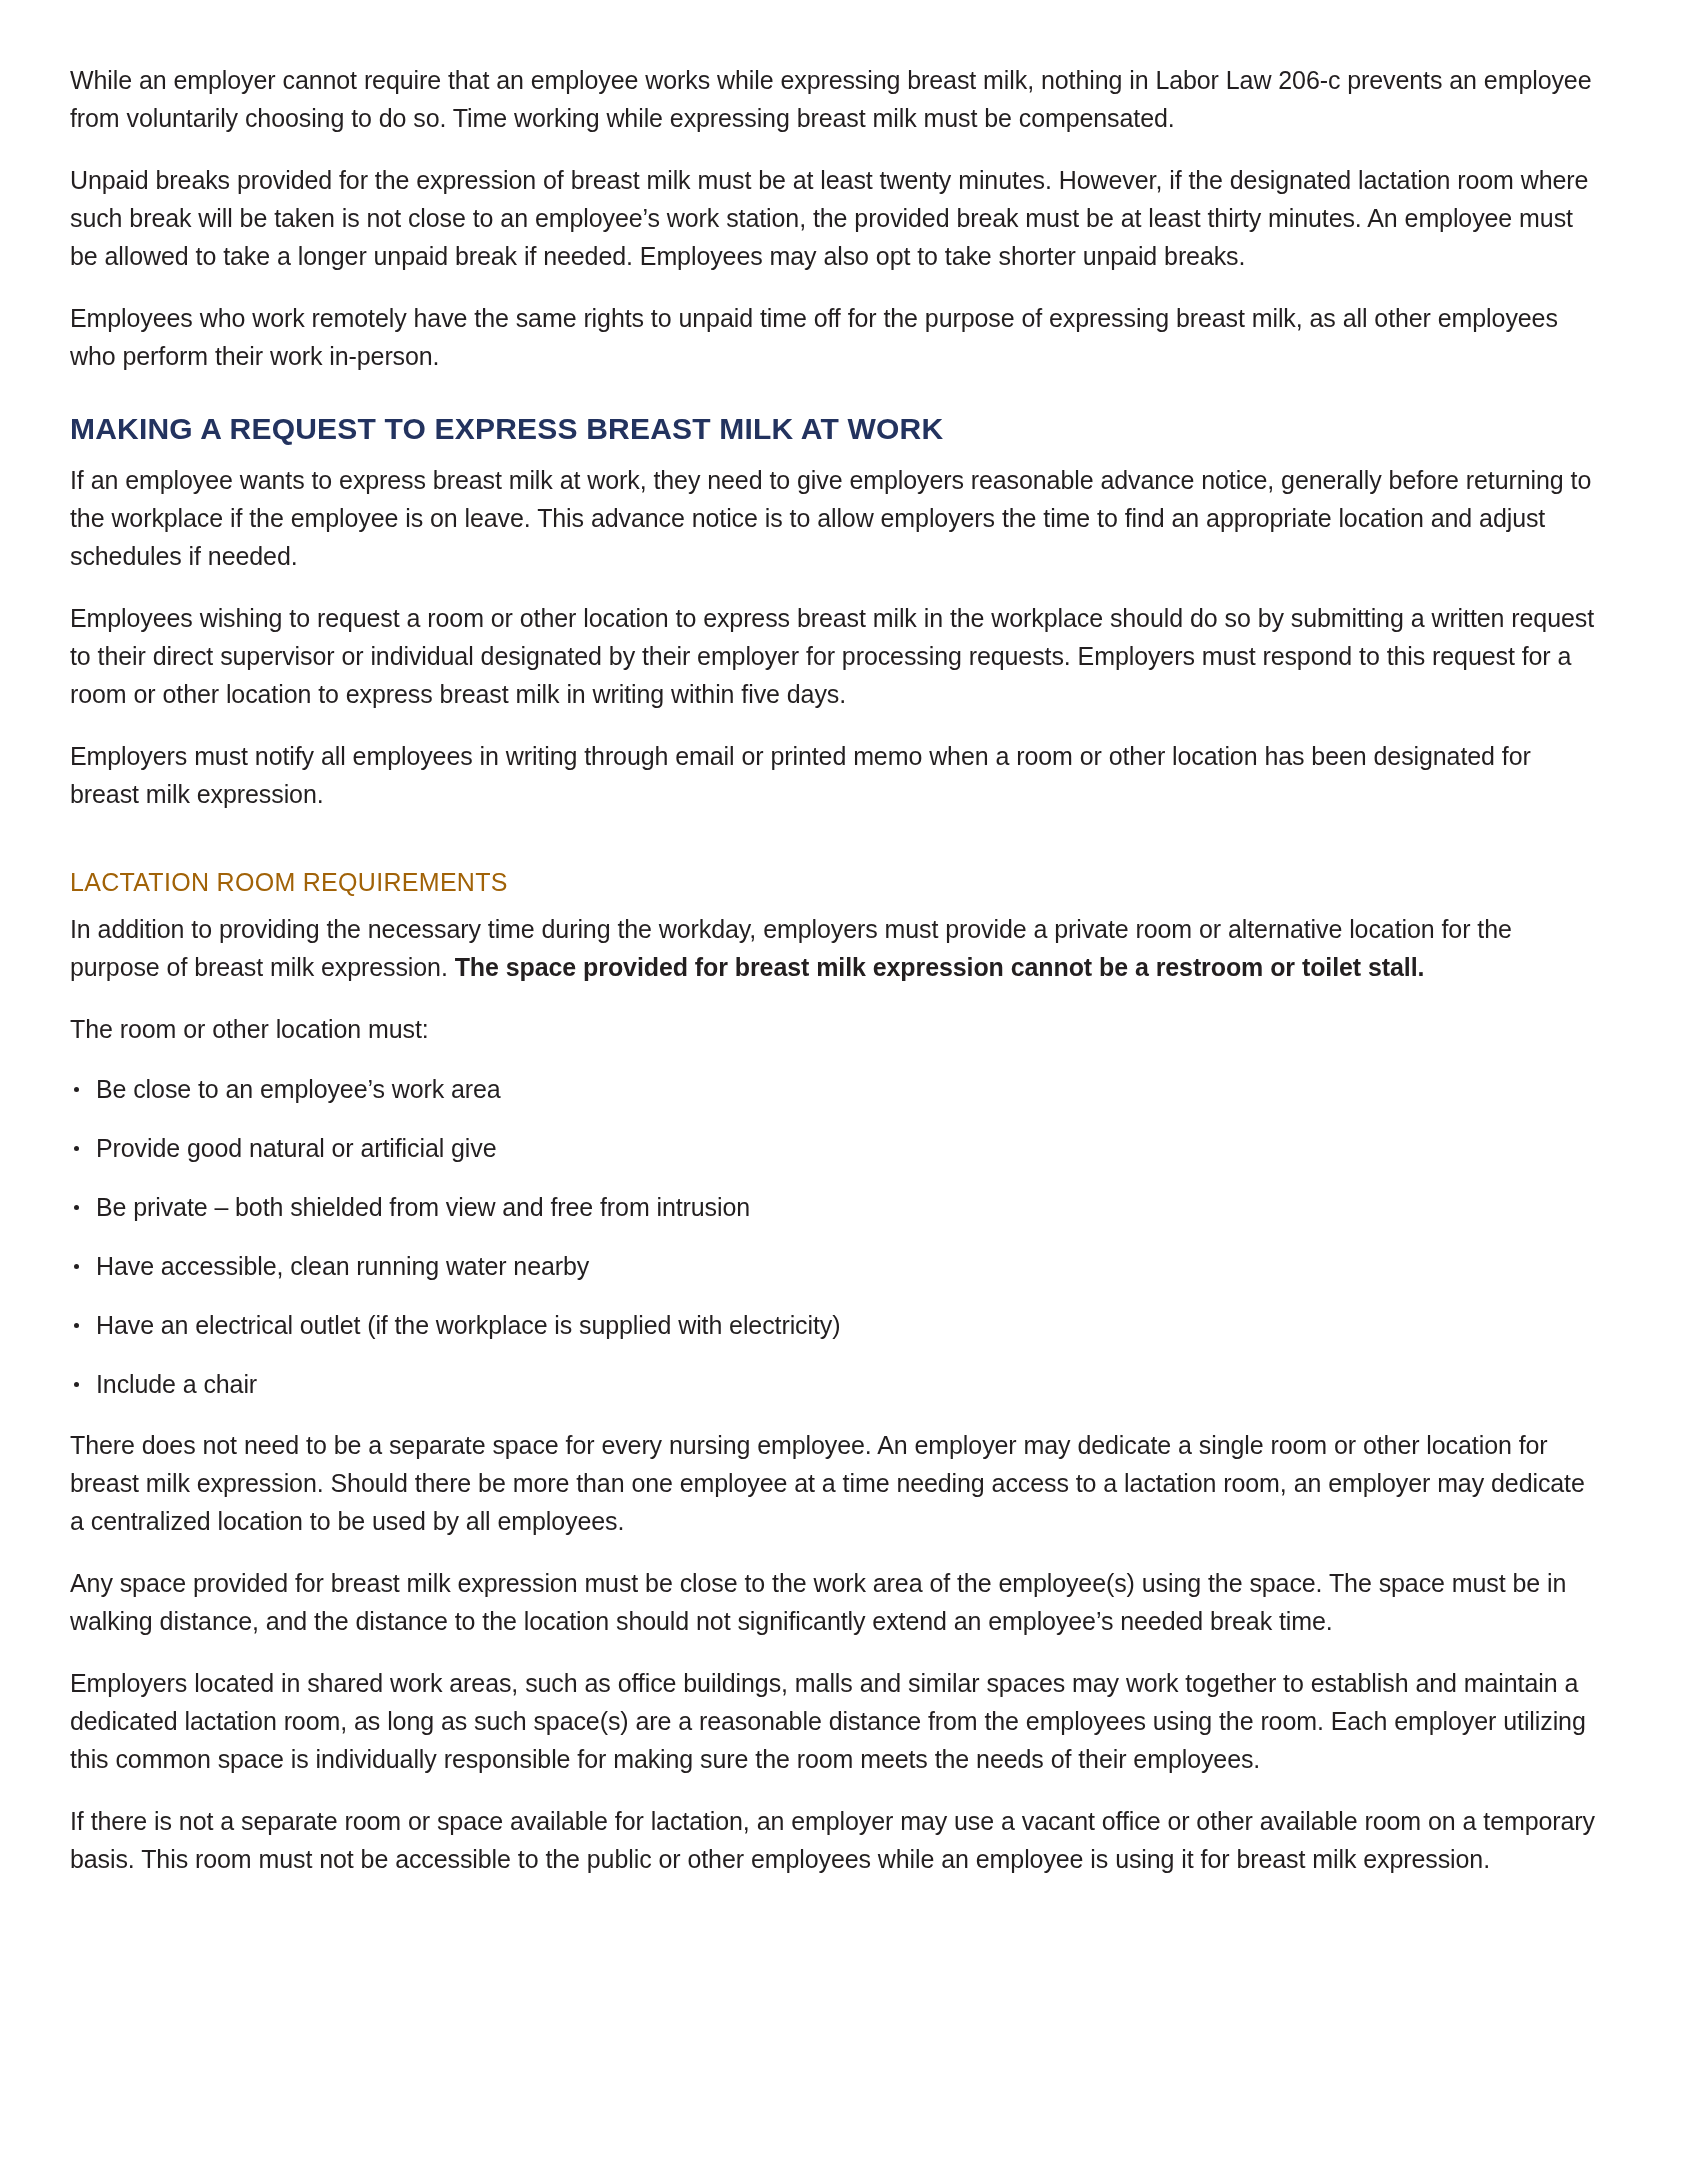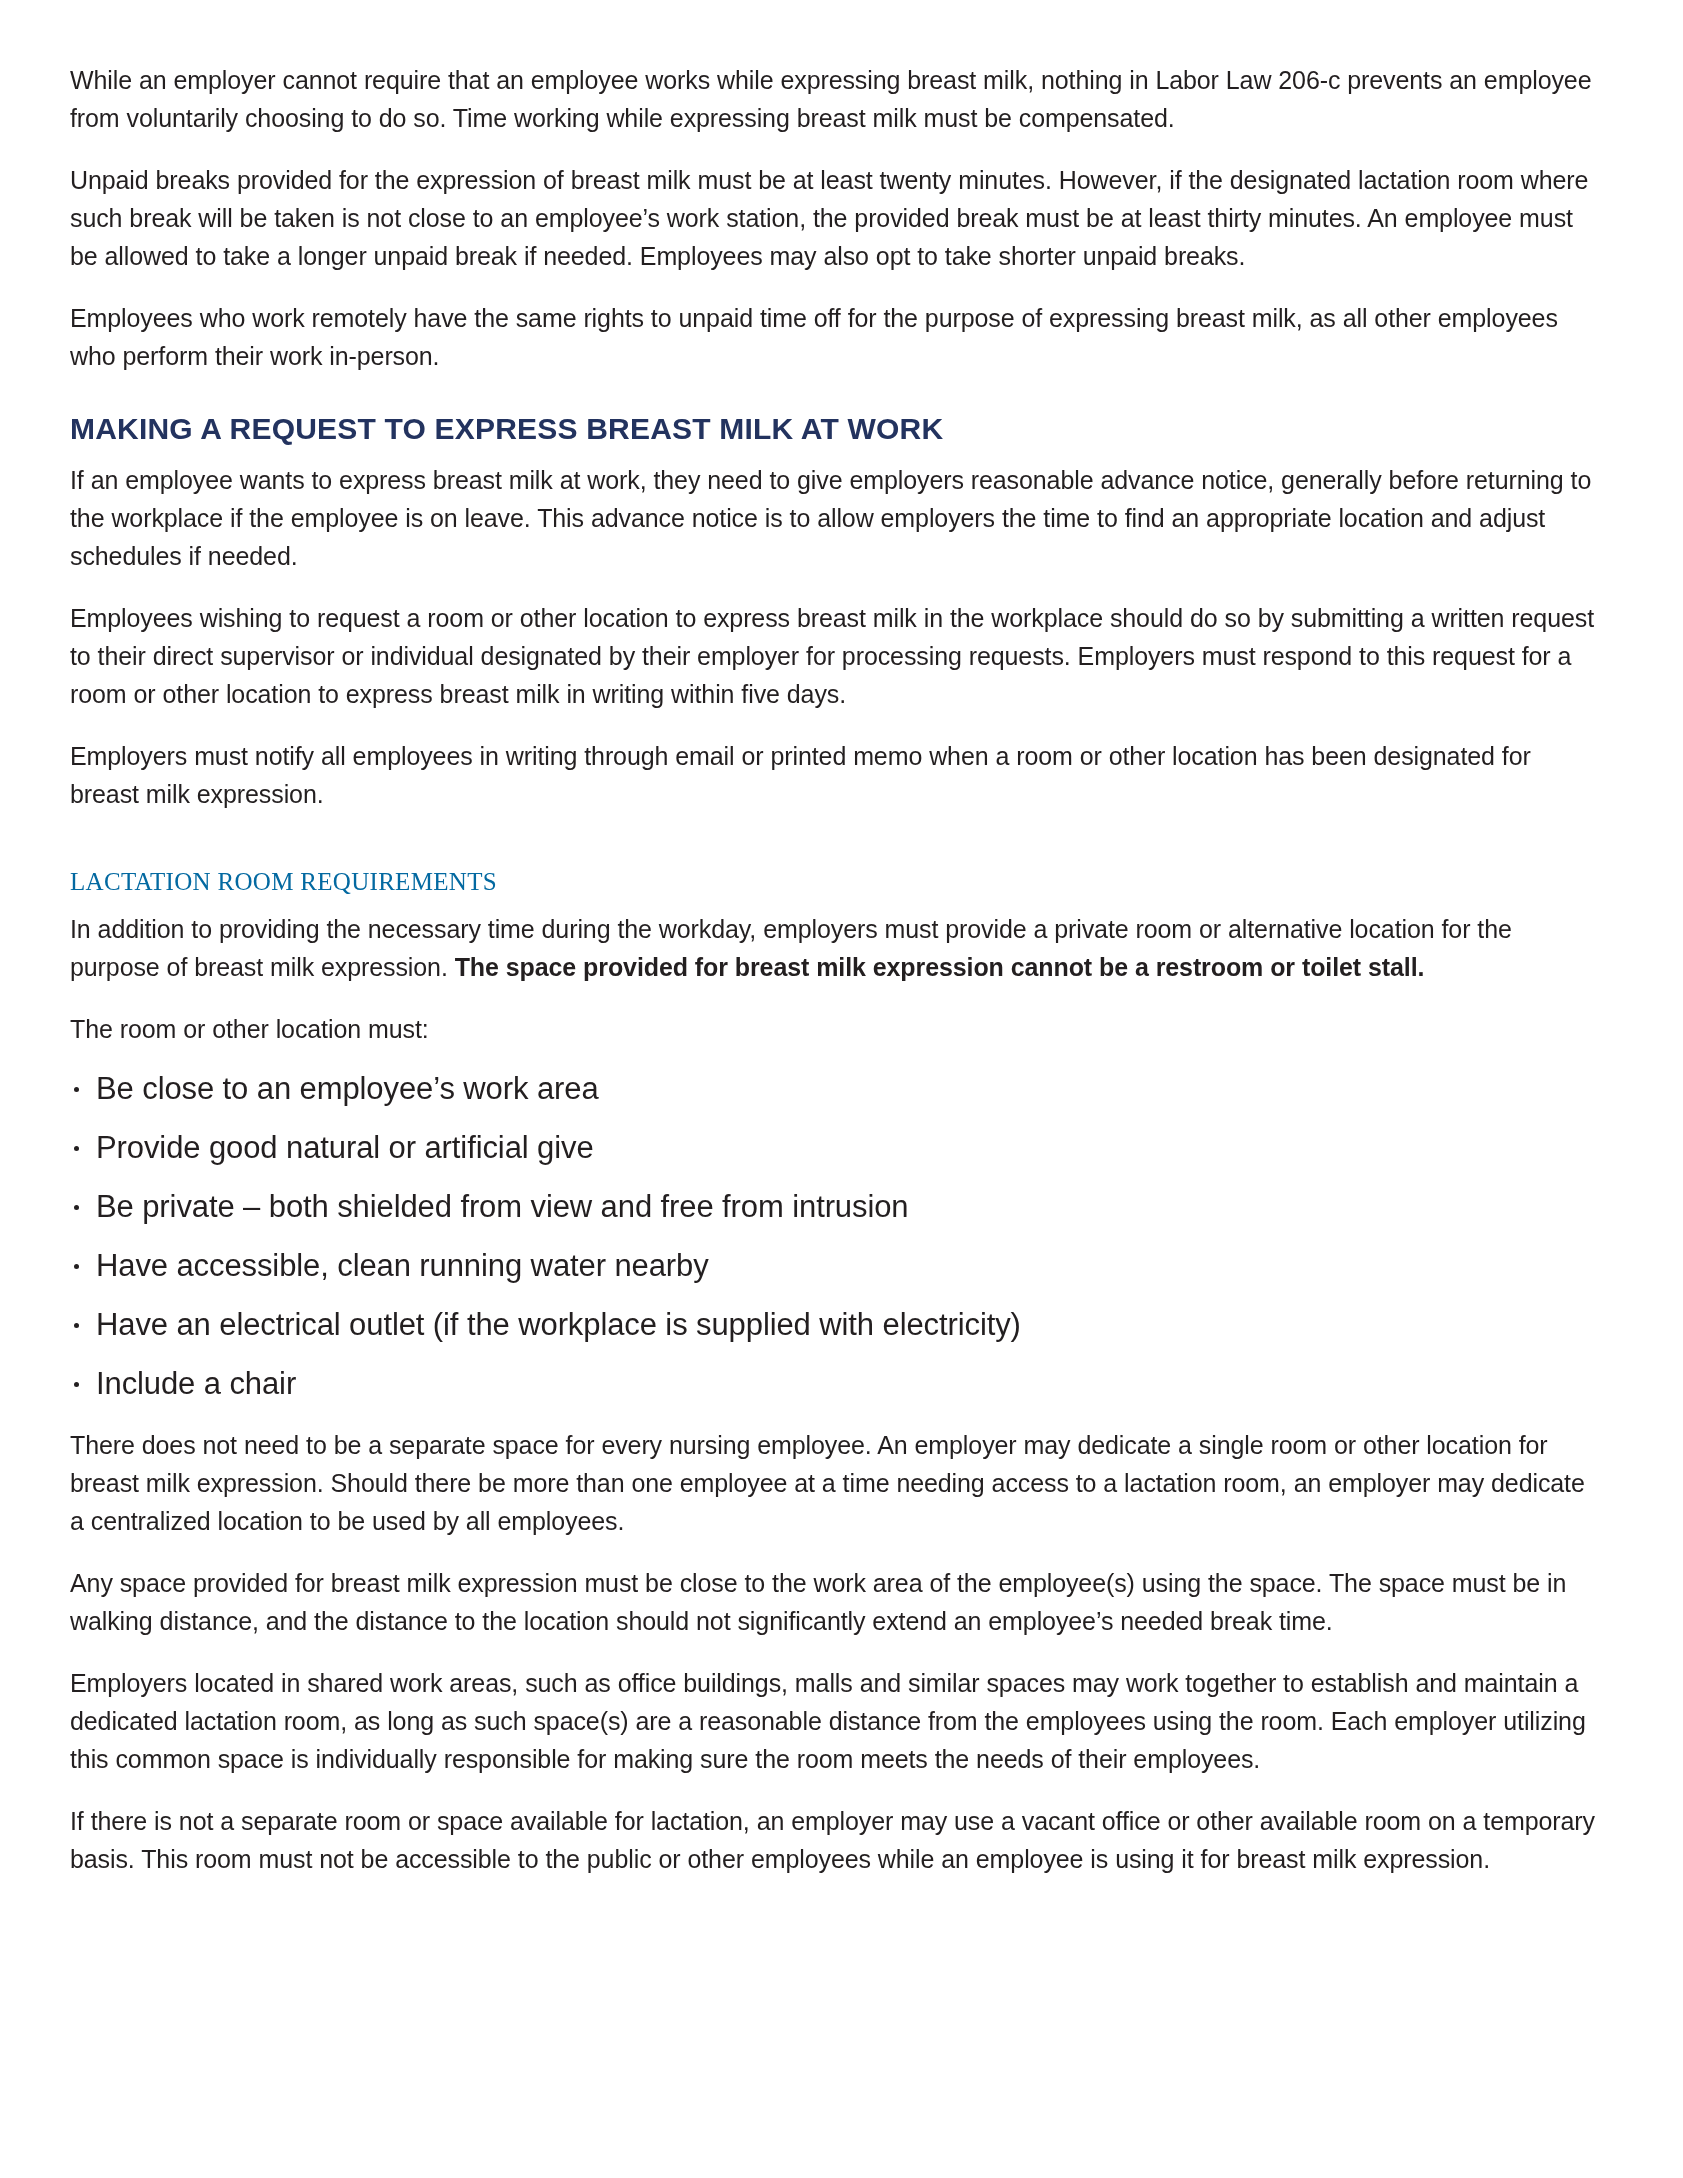--- a/index.html
+++ b/index.html
@@ -39,39 +39,39 @@
     font-family: "Liberation Sans", sans-serif;
     font-size: 30px;
     font-weight: bold;
     color: #23335f;
     letter-spacing: 0.2px;
     line-height: 36px;
   }
 
   h3.sub-heading {
     margin: 53px 0 12px 0;
-    font-family: Liberation Serif, serif;
+    font-family: Liberation Sans, sans-serif;
     font-size: 25px;
     font-weight: normal;
-    color: #0369a1;
+    color: #a16207;
     letter-spacing: 0.3px;
     line-height: 32px;
   }
 
   .bullets {
     margin: 18px 0 22px 0;
     padding: 0;
     list-style: none;
   }
   .bullets li {
     position: relative;
     margin: 0 0 25px 0;
     padding-left: 26px;
     font-family: "Liberation Sans", sans-serif;
-    font-size: 31px;
+    font-size: 25px;
     line-height: 34px;
     color: #231f20;
     letter-spacing: -0.1px;
   }
   .bullets li .dot {
     position: absolute;
     left: 4px;
     top: 15px;
     width: 5px;
     height: 5px;

